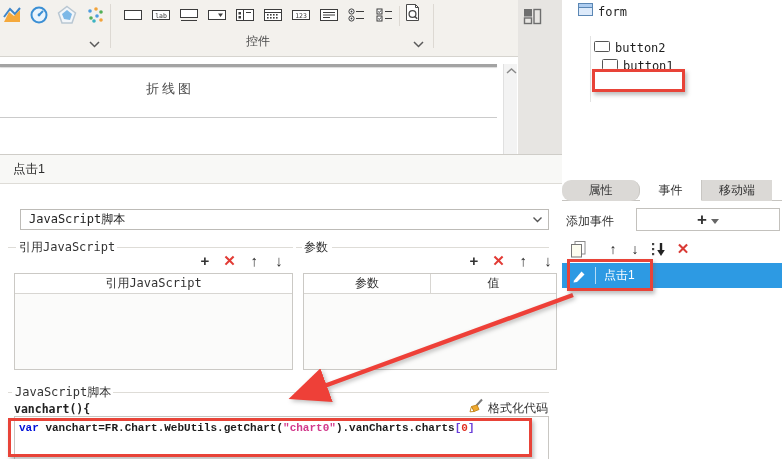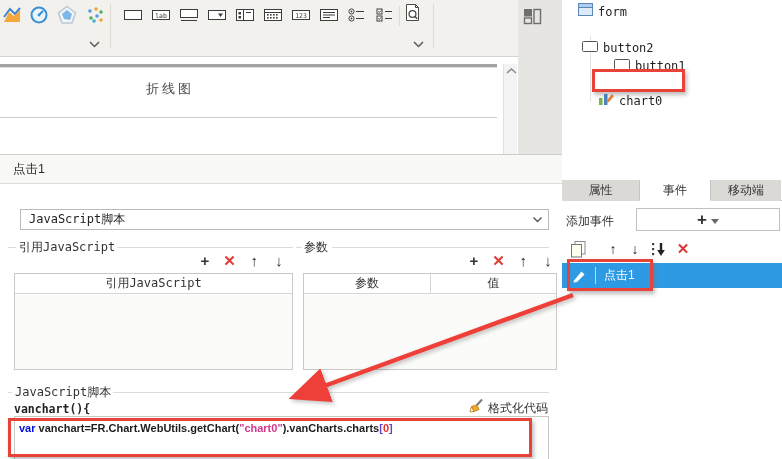--- a/index.html
+++ b/index.html
@@ -46,21 +46,21 @@
   .legend { position:absolute; font-family:"DejaVu Sans Mono", monospace; font-size:12px; color:#333; background:#fff; z-index:2; padding:0 2px; }
   .gline { position:absolute; height:1px; background:#dedcd7; }
   .mini-btn-row { position:absolute; width:92px; height:20px; display:flex; justify-content:space-between; align-items:center; }
   .mini-btn { width:18px; text-align:center; font-size:15px; font-weight:bold; color:#333; cursor:pointer; line-height:18px; }
   .mini-btn.red { color:#e23b35; }
   .etable { position:absolute; border:1px solid #cbc9c5; background:#fbfbfa; }
   .etable .thead { display:flex; height:20px; background:#fff; border-bottom:1px solid #d8d6d2; }
   .etable .th { text-align:center; line-height:19px; font-family:"DejaVu Sans Mono", monospace; font-size:12px; color:#333; }
   .editor { position:absolute; left:14px; top:261px; width:535px; height:44px; border:1px solid #c9c7c3; border-bottom:none; background:#fff; cursor:text; }
   .codeline { position:absolute; left:0; width:533px; height:18px; line-height:18px; padding-left:4px; white-space:pre;
-              font-family:Liberation Sans, sans-serif; font-size:11px; font-weight:bold; color:#1c1c1c; }
+              font-family:Liberation Mono, monospace; font-size:11px; font-weight:bold; color:#1c1c1c; }
   .codeline.current { background:#faf7b6; }
   .kw{color:#0010d8;} .str{color:#d23a8c;} .num{color:#e03122;} .br{color:#6a3fd8;} .paren{color:#2f7bd9;}
   .caret { display:inline-block; width:1px; height:12px; background:#222; vertical-align:-2px; }
   .func-line { position:absolute; left:14px; top:247px; font-family:"DejaVu Sans Mono", monospace; font-size:11.5px; font-weight:bold; color:#222; }
   .fmt-label { position:absolute; left:488px; top:245px; font-size:12px; color:#333; cursor:pointer; }
 
   
   .rpanel { left:562px; top:154px; width:220px; height:305px; background:#fff; }
   .tabs { position:absolute; left:0; top:26px; width:220px; height:21px; border-bottom:1px solid #c6c4c0; display:flex; }
   .tab { height:21px; line-height:20px; text-align:center; background:#dbd9d6; border-right:1px solid #c8c6c2; color:#333; cursor:pointer; }
@@ -209,20 +209,21 @@
 
     <div class="ticon" style="left:402px; top:3px;">
       <svg width="18" height="22">
           <path d="M2.5,1.5 h9 l3,3 v13 h-12 z" fill="#fff" stroke="#4a4a4a"></path>
           <path d="M11.5,1.5 v3 h3" fill="none" stroke="#4a4a4a"></path>
           <circle cx="8.5" cy="11" r="3.4" fill="none" stroke="#4a4a4a" stroke-width="1.3"></circle>
           <line x1="10.8" y1="13.4" x2="13.2" y2="15.8" stroke="#4a4a4a" stroke-width="1.5"></line>
         </svg>
     </div>
 
+    <div class="group-label" style="left:208px; width:100px;">控件</div>
     <div class="chev" style="left:412px; top:38px;">
       <svg width="13" height="9">
           <polyline points="2,2 6.5,6.5 11,2" fill="none" stroke="#5a5a5a" stroke-width="1.5"></polyline>
         </svg>
     </div>
     <div class="vsep" style="left:433px;"></div>
   </div>
 
   <div class="abs graystrip">
     <div style="position:absolute; left:5px; top:8px;">
@@ -240,43 +241,35 @@
 
     <div class="trow" style="top:3px; padding-left:3px;margin-left:13px;">
       <span><svg width="15" height="13">
             <rect x="0.5" y="0.5" width="14" height="12" fill="#ddeafa" stroke="#5b87b4"></rect>
             <rect x="0.5" y="0.5" width="14" height="4" fill="#aecdf0" stroke="#5b87b4"></rect>
           </svg></span>
       <span class="lbl">form</span>
     </div>
 
 
-    <div class="trow" style="top:39px; padding-left:20px;text-align:center;">
+    <div class="trow" style="top:39px; padding-left:32px;text-align:center;">
       <span><svg width="16" height="11">
             <rect x="0.5" y="0.5" width="15" height="10" rx="1" fill="#fff" stroke="#555"></rect>
           </svg></span>
       <span class="lbl">button2</span>
     </div>
 
-    <div class="trow" style="top:57px; padding-left:52px;">
+    <div class="trow" style="top:57px; padding-left:40px;">
       <span><svg width="16" height="11">
             <rect x="0.5" y="0.5" width="15" height="10" rx="1" fill="#fff" stroke="#555"></rect>
           </svg></span>
       <span class="lbl">button1</span>
     </div>
 
 
-    <div class="trow" style="top:92px; padding-left:36px;">
-      <span><svg width="16" height="15">
-            <rect x="1" y="7" width="3.5" height="7" fill="#7cb342"></rect>
-            <rect x="6" y="3" width="3.5" height="11" fill="#4285c8"></rect>
-            <polygon points="9,9 14,3 16,5 11,11 8.5,11.8" fill="#e8833a"></polygon>
-          </svg></span>
-      <span class="lbl">chart0</span>
-    </div>
   </div>
 
   <div class="abs canvas">
     <div class="canvas-topline"></div>
     <div class="chart-title">折线图</div>
     <div class="canvas-subline"></div>
     <div class="scrollbar">
       <svg width="13" height="9" style="margin:3px 0 0 1px;">
           <polyline points="2,6 6.5,2 11,6" fill="none" stroke="#8a8a8a" stroke-width="1.5"></polyline>
         </svg>
@@ -344,22 +337,22 @@
     </div>
     <div class="fmt-label">格式化代码</div>
 
     <div class="editor">
       <div class="codeline" style="top:2px;"><span class="kw">var</span><span> vanchart=FR.Chart.WebUtils.getChart(</span><span class="str">"chart0"</span><span>).vanCharts.charts</span><span class="br">[</span><span class="num">0</span><span class="br">]</span></div>
     </div>
   </div>
 
   <div class="abs rpanel">
     <div class="tabs">
-      <div class="tab" style="width:78px;">属性</div>
-      <div class="tab active" style="width:71px;">事件</div>
+      <div class="tab" style="width:78px;border-radius:9px;">属性</div>
+      <div class="tab active" style="width:62px;">事件</div>
       <div class="tab" style="width:70px; border-right:none;">移动端</div>
     </div>
 
     <div class="add-label">添加事件</div>
     <div class="add-btn">
       <span class="plus">+</span>
       <span class="darr"></span>
     </div>
 
     <div class="icon-row-item" style="left:6px; width:20px;">

